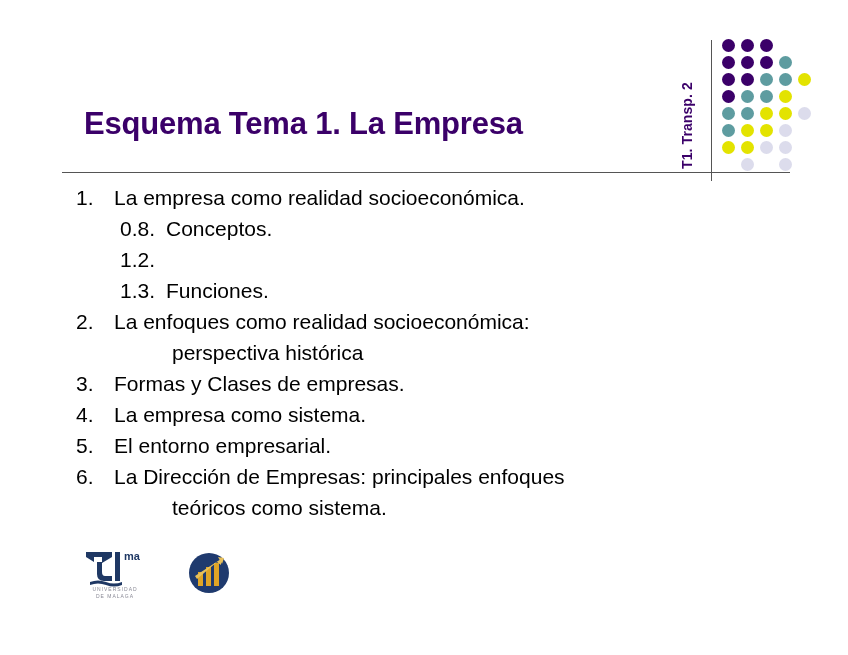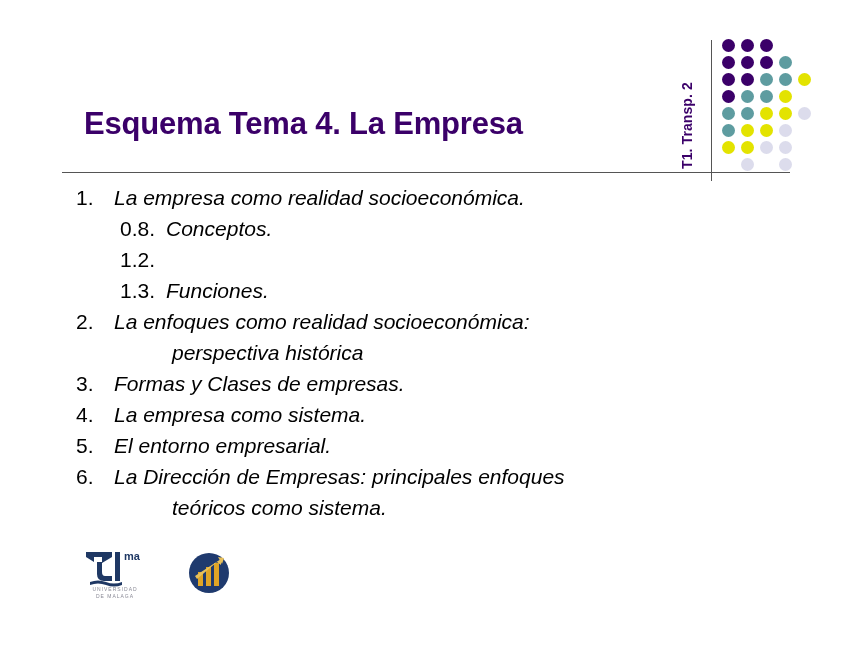--- a/index.html
+++ b/index.html
@@ -104,21 +104,21 @@
   .outline-row.lvl1 { padding-left: 4px; }
   .outline-row.lvl2 { padding-left: 48px; }
   .outline-row.cont { padding-left: 62px; text-align: right; }
 
   .row-marker {
     display: inline-block;
     min-width: 38px;
     flex: 0 0 auto;
   }
   .outline-row.lvl2 .row-marker { min-width: 46px; }
-  .row-text { flex: 0 1 auto; font-style: italic; }
+  .row-text { flex: 0 1 auto; }
 
   
   .logos {
     position: absolute;
     left: 66px;
     top: 548px;
     width: 220px;
     height: 62px;
   }
   .logo-uma {
@@ -146,21 +146,21 @@
     top: 4px;
     width: 42px;
     height: 42px;
   }
 </style>
 </head>
 <body>
 
 <div class="slide">
 
-  <div class="title">Esquema Tema 4. La Empresa</div>
+  <div class="title">Esquema Tema 1. La Empresa</div>
 
   <div class="rule-horizontal"></div>
   <div class="rule-vertical"></div>
 
   <div class="transp-label">T1. Transp. 2</div>
 
   <div class="dot-grid" id="dot-grid">
       <div class="dot" style="left: 0px; top: 0px; background: rgb(59, 0, 105);"></div>
       <div class="dot" style="left: 19px; top: 0px; background: rgb(59, 0, 105);"></div>
       <div class="dot" style="left: 38px; top: 0px; background: rgb(59, 0, 105);"></div>

